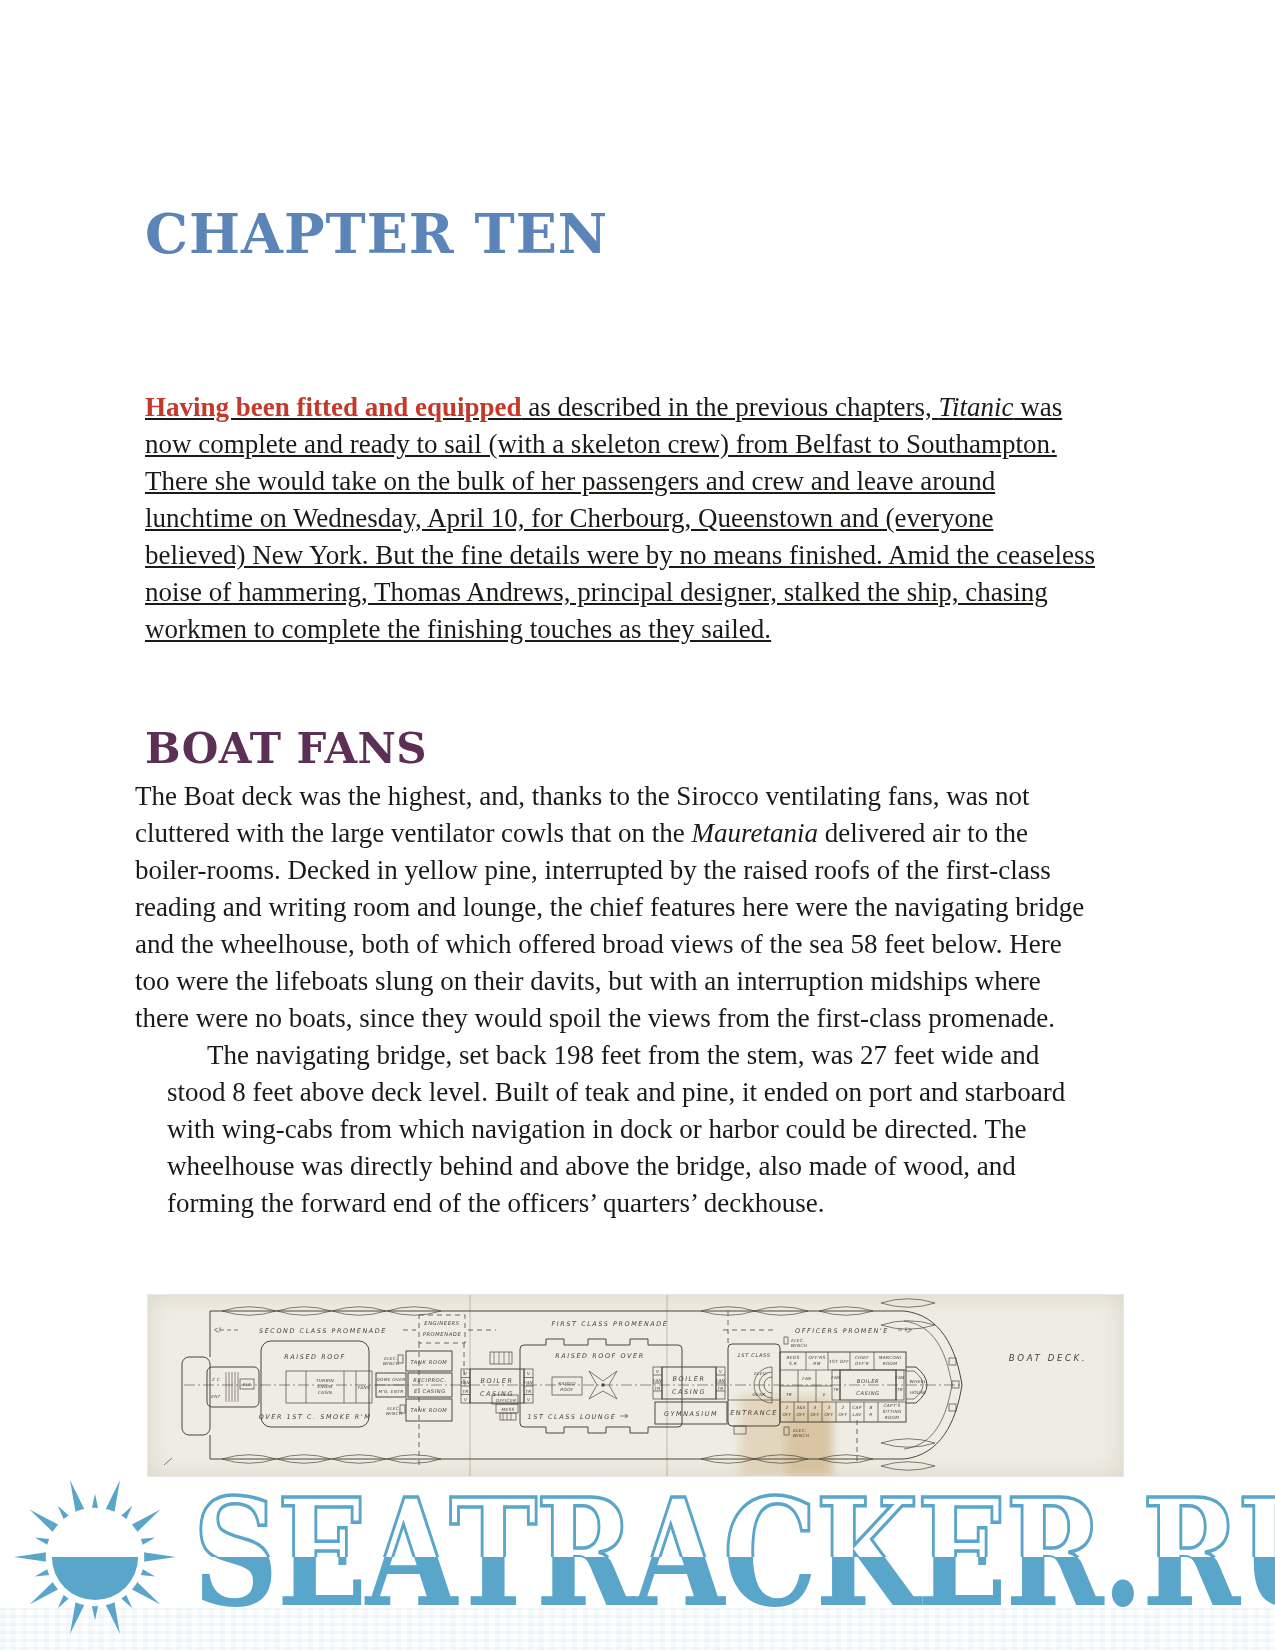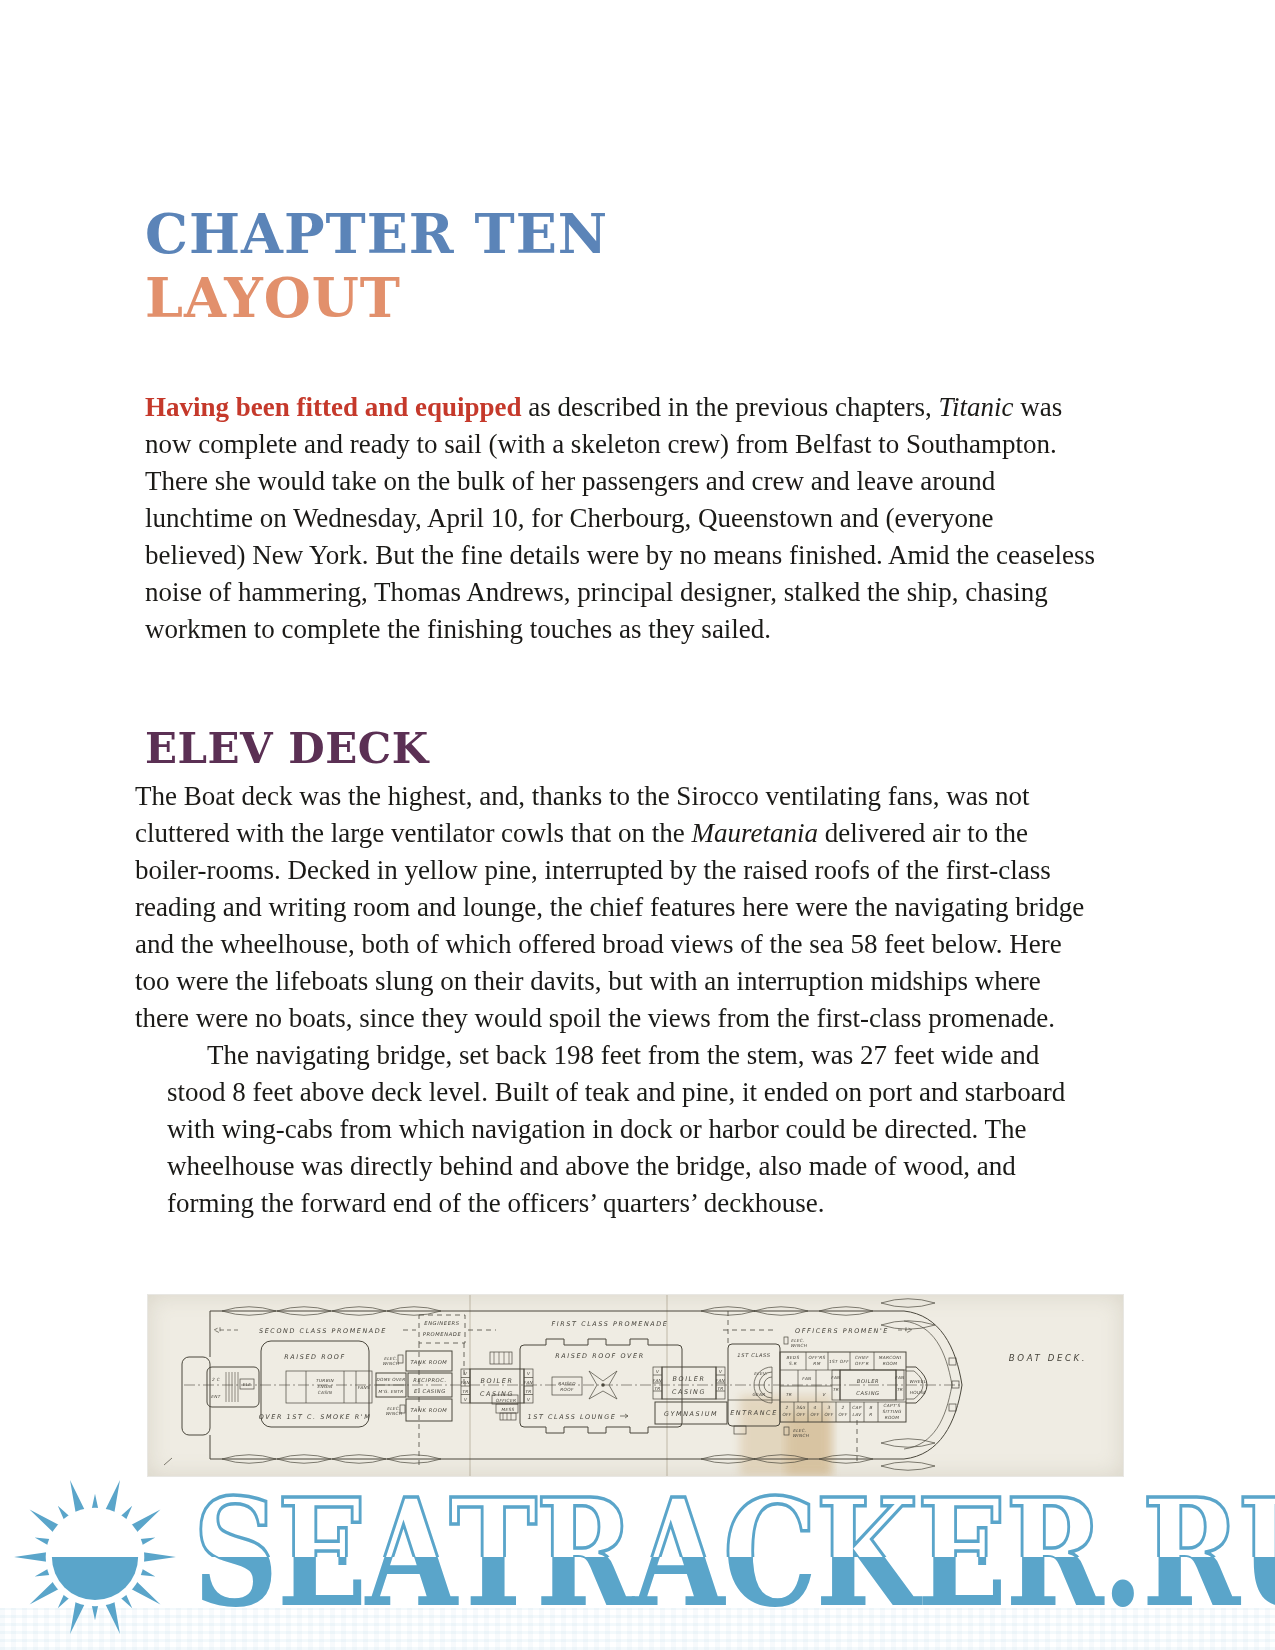--- a/index.html
+++ b/index.html
@@ -10,21 +10,21 @@
   .page{
     position:relative; width:1275px; height:1650px; margin:0 auto;
     background:#ffffff; overflow:hidden;
     font-family:"Liberation Serif", serif; color:var(--ink);
   }
   .chapter-head{position:absolute; left:145px; top:202px; line-height:64px;
     font-family:"DejaVu Serif", serif; font-weight:bold; font-size:54px; letter-spacing:1px;}
   .kicker{color:var(--kicker);}
   .chapter-title{color:var(--title);}
   .body{font-size:27px; line-height:37px; width:952px; margin:0; text-align:left;}
-  .intro{position:absolute; left:145px; top:389px;}
+  .intro{position:absolute; left:145px; top:389px;text-decoration:underline;}
   .seg-lead{font-weight:bold; color:var(--lead);}
   .seg-italic{font-style:italic;}
   .section-head{position:absolute; left:145px; top:724px; margin:0;
     font-family:"DejaVu Serif", serif; font-weight:bold; font-size:42px; letter-spacing:.5px;
     color:var(--section);}
   .section-text{position:absolute; left:135px; top:778px;}
   .section-text .para{margin:0;}
   .para.indent{text-indent:40px;margin-left:32px;}
   .deckplan{position:absolute; left:148px; top:1295px; width:975px; height:181px; margin:0;
     background:var(--paper);
@@ -58,26 +58,25 @@
       repeating-linear-gradient(90deg, rgba(90,165,202,.08) 0 5px, rgba(255,255,255,0) 5px 11px);
     opacity:.6;}
 </style>
 </head>
 <body>
 
 <div class="page">
 
   <header class="chapter-head">
     <div class="kicker">CHAPTER TEN</div>
-    <div class="chapter-title">LAYOUT</div>
   </header>
 
   <p class="body intro"><span class="seg-lead">Having been fitted and equipped</span><span class="seg-plain"> as described in the previous chapters, </span><span class="seg-italic">Titanic</span><span class="seg-plain"> was now complete and ready to sail (with a skeleton crew) from Belfast to Southampton. There she would take on the bulk of her passengers and crew and leave around lunchtime on Wednesday, April 10, for Cherbourg, Queenstown and (everyone believed) New York. But the fine details were by no means finished. Amid the ceaseless noise of hammering, Thomas Andrews, principal designer, stalked the ship, chasing workmen to complete the finishing touches as they sailed.</span></p>
 
-  <h2 class="section-head">ELEV DECK</h2>
+  <h2 class="section-head">BOAT FANS</h2>
 
   <div class="body section-text">
     <p class="para"><span class="seg-plain">The Boat deck was the highest, and, thanks to the Sirocco ventilating fans, was not cluttered with the large ventilator cowls that on the </span><span class="seg-italic">Mauretania</span><span class="seg-plain"> delivered air to the boiler-rooms. Decked in yellow pine, interrupted by the raised roofs of the first-class reading and writing room and lounge, the chief features here were the navigating bridge and the wheelhouse, both of which offered broad views of the sea 58 feet below. Here too were the lifeboats slung on their davits, but with an interruption midships where there were no boats, since they would spoil the views from the first-class promenade.</span></p>
     <p class="para indent">The navigating bridge, set back 198 feet from the stem, was 27 feet wide and stood 8 feet above deck level. Built of teak and pine, it ended on port and starboard with wing-cabs from which navigation in dock or harbor could be directed. The wheelhouse was directly behind and above the bridge, also made of wood, and forming the forward end of the officers’ quarters’ deckhouse.</p>
   </div>
 
   <figure class="deckplan">
     <svg width="975" height="181" viewBox="0 0 975 181" xmlns="http://www.w3.org/2000/svg">
       <defs>
         <path id="boat" d="M -27 0 Q 0 -8.5 27 0 Q 0 8.5 -27 0 Z"></path>

